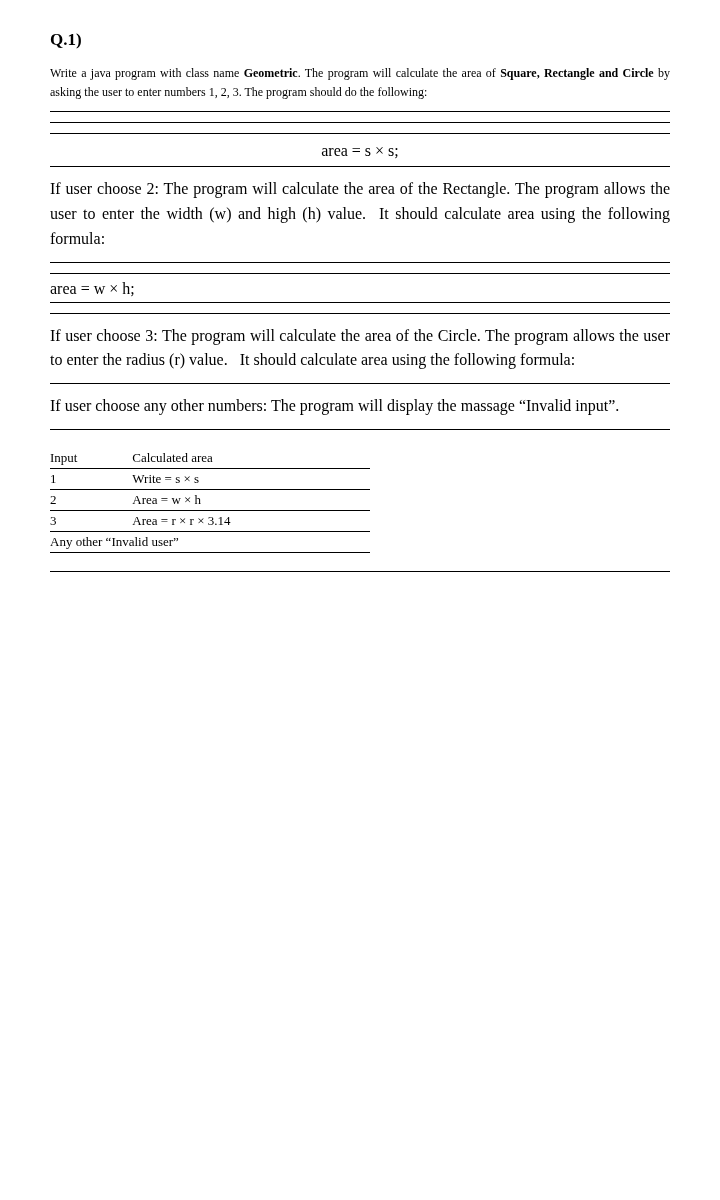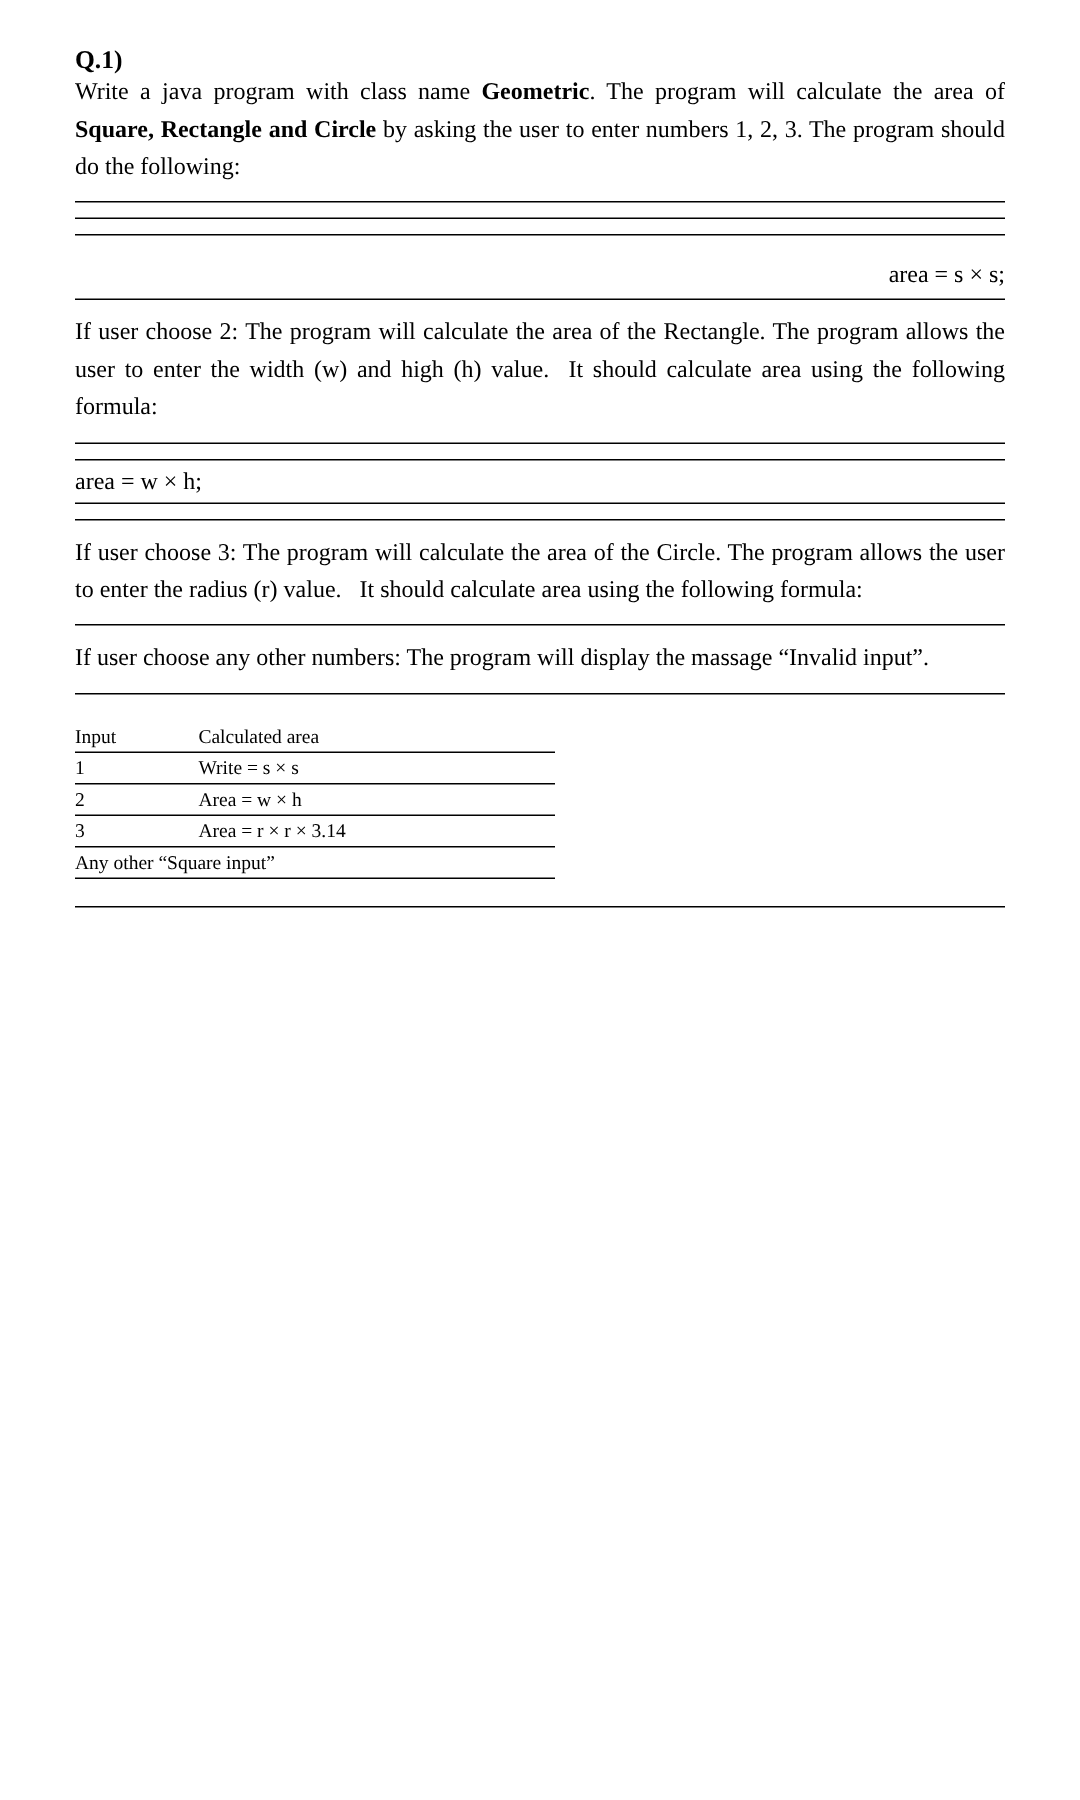--- a/index.html
+++ b/index.html
@@ -18,24 +18,25 @@
       padding: 30px 50px;
     }
 
     .page {
       width: 100%;
     }
 
     .question-header {
       font-weight: bold;
       font-size: 17px;
+      margin-bottom: 14px;
     }
 
     .intro-text {
-      font-size: 16px;
+      font-size: 12px;
       line-height: 1.55;
       margin-bottom: 6px;
       text-align: justify;
     }
 
     .intro-text .bold {
       font-weight: bold;
     }
 
     hr.divider {
@@ -49,23 +50,23 @@
     }
 
     .section-text {
       font-size: 16px;
       line-height: 1.55;
       text-align: justify;
       margin-bottom: 4px;
     }
 
     .formula-box {
-      text-align: right;
+      text-align: center;
       font-size: 16px;
-      padding: 18px 0 6px 0;
+      padding: 8px 0 6px 0;
       border-top: 1.5px solid #000;
       border-bottom: 1.5px solid #000;
       margin: 6px 0 10px 0;
     }
 
     .formula-single {
       margin: 6px 0 0 0;
       text-align: left;
       font-size: 16px;
       padding: 6px 0 4px 0;
@@ -173,21 +174,21 @@
       </tr>
       <tr>
         <td>2</td>
         <td>Area = w × h</td>
       </tr>
       <tr>
         <td>3</td>
         <td>Area = r × r × 3.14</td>
       </tr>
       <tr class="any-other-row">
-        <td colspan="2"><span>Any other</span> <span>“Square input”</span></td>
+        <td colspan="2"><span>Any other</span> <span>“Invalid user”</span></td>
       </tr>
     </tbody>
       </table>
   </div>
 
   <div class="bottom-line"></div>
 
 </div>
 
 </body></html>

